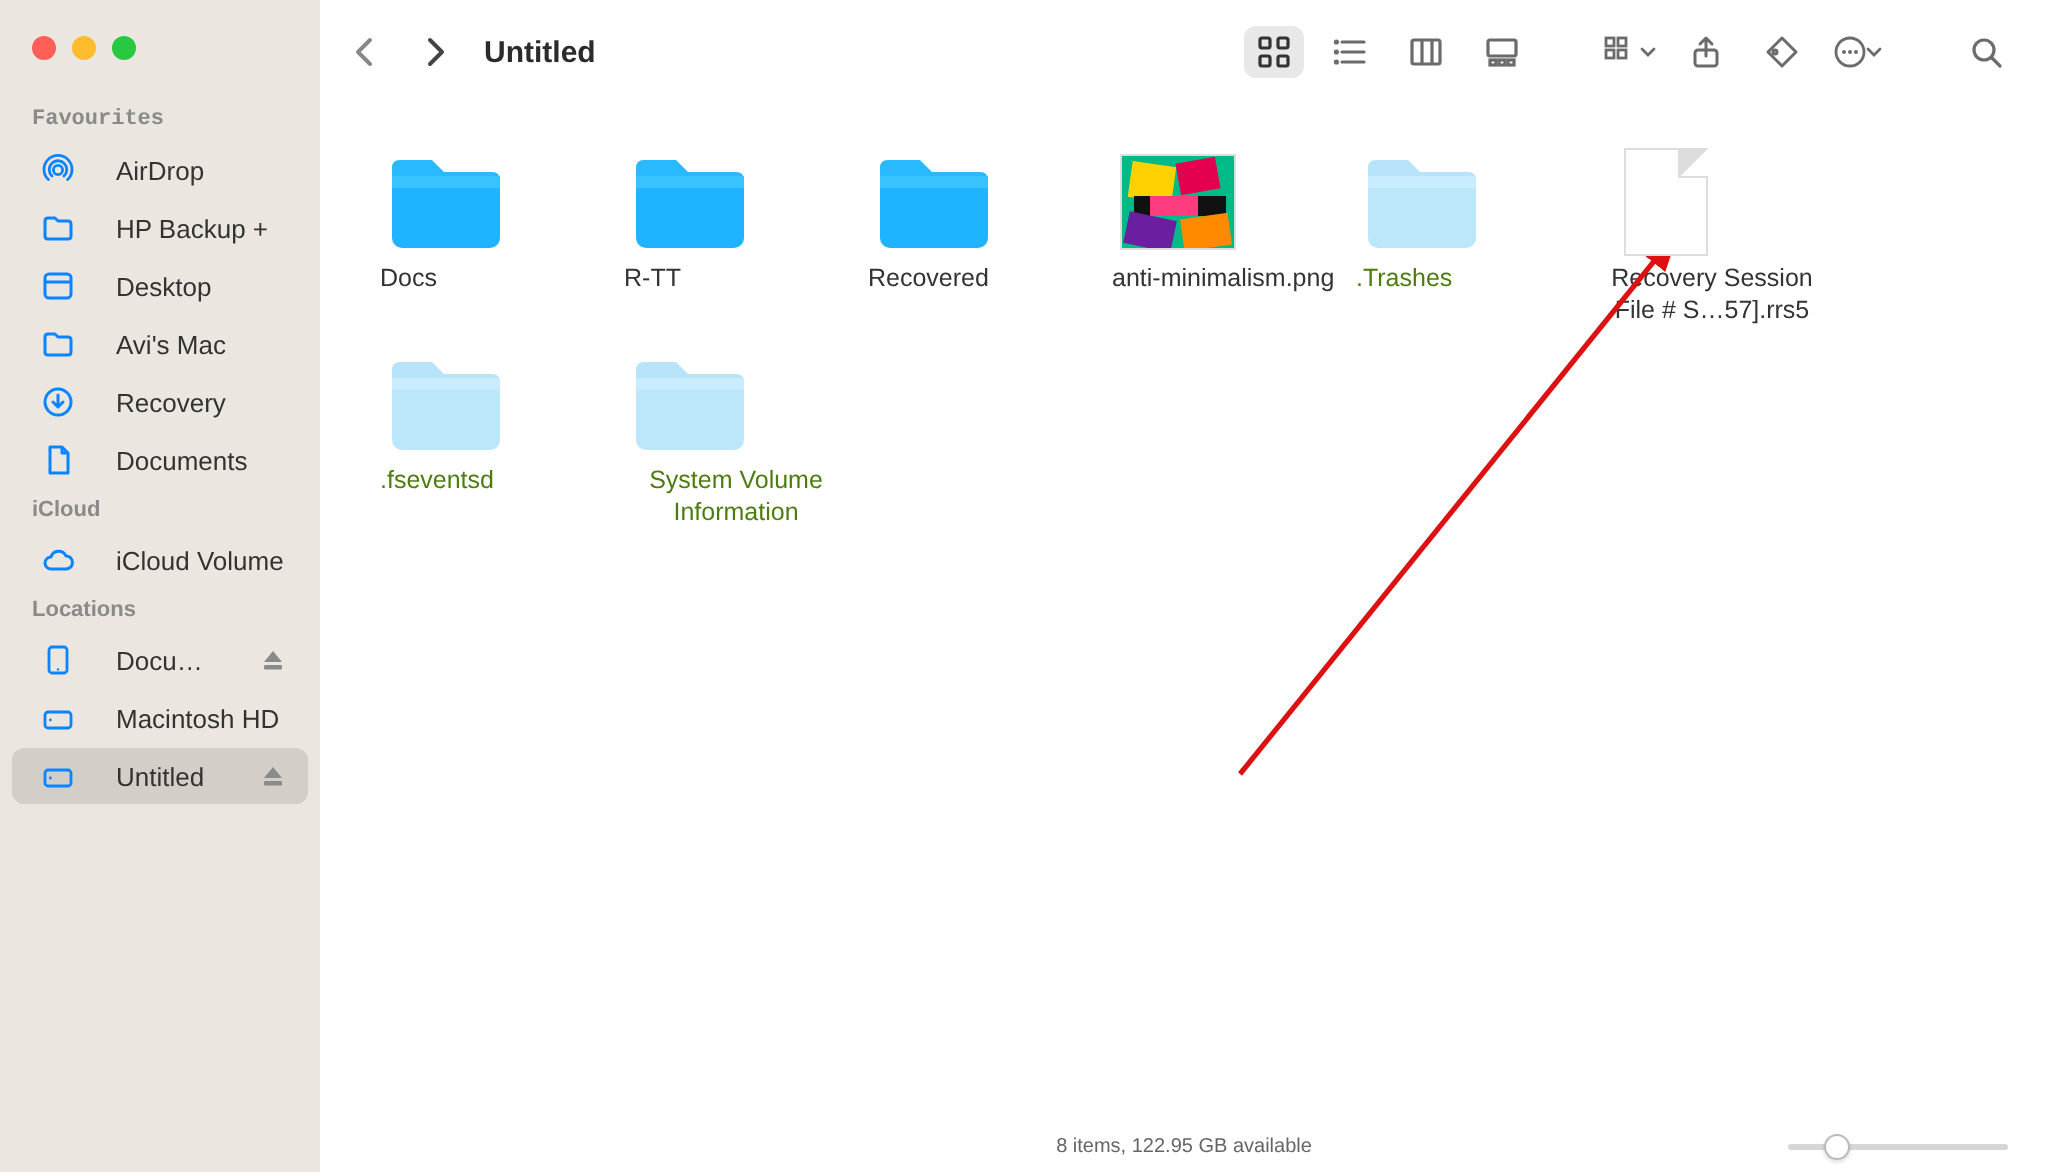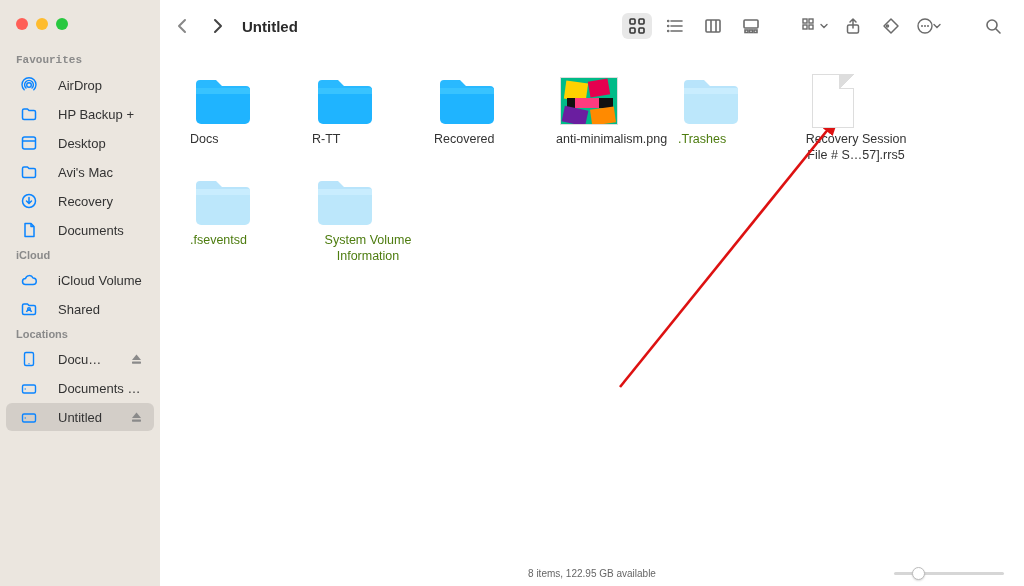--- a/index.html
+++ b/index.html
@@ -134,32 +134,20 @@
         </div>
         <div class="section-header">iCloud</div>
         <div class="side-item">
           <span class="side-icon">
             <svg width="18" height="18" viewBox="0 0 18 18">
               <path d="M5.5 13.5 A3 3 0 0 1 5.5 7.5 A4 4 0 0 1 13 7 A2.8 2.8 0 0 1 13 13.5 Z" fill="none" stroke="currentColor" stroke-width="1.5" stroke-linejoin="round"></path>
             </svg>
           </span>
           <span class="label">iCloud Volume</span>
         </div>
-        <div class="side-item">
-          <span class="side-icon">
-            <svg width="18" height="18" viewBox="0 0 18 18">
-              <g fill="none" stroke="currentColor" stroke-width="1.5" stroke-linejoin="round">
-                <path d="M2.5 5.5 Q2.5 4 4 4 H7.5 L9 5.5 H14 Q15.5 5.5 15.5 7 V13 Q15.5 14.5 14 14.5 H4 Q2.5 14.5 2.5 13 Z"></path>
-                <circle cx="9" cy="9" r="1.3"></circle>
-                <path d="M6.5 12 A2.6 2.6 0 0 1 11.5 12"></path>
-              </g>
-            </svg>
-          </span>
-          <span class="label">Shared</span>
-        </div>
         <div class="section-header">Locations</div>
         <div class="side-item">
           <span class="side-icon">
             <svg width="18" height="18" viewBox="0 0 18 18">
               <rect x="4.5" y="2.5" width="9" height="13" rx="1.5" fill="none" stroke="currentColor" stroke-width="1.4"></rect>
               <circle cx="9" cy="13.7" r="0.6" fill="currentColor"></circle>
             </svg>
           </span>
           <span class="label">Documents…</span>
           <span class="eject">
@@ -173,21 +161,21 @@
         </div>
         <div class="side-item">
           <span class="side-icon">
             <svg width="18" height="18" viewBox="0 0 18 18">
               <g fill="none" stroke="currentColor" stroke-width="1.4" stroke-linejoin="round">
                 <rect x="2.5" y="6" width="13" height="8" rx="1.5"></rect>
                 <circle cx="5.2" cy="10" r="0.7" fill="currentColor" stroke="none"></circle>
               </g>
             </svg>
           </span>
-          <span class="label">Documents HD</span>
+          <span class="label">Macintosh HD</span>
         </div>
         <div class="side-item selected">
           <span class="side-icon">
             <svg width="18" height="18" viewBox="0 0 18 18">
               <g fill="none" stroke="currentColor" stroke-width="1.4" stroke-linejoin="round">
                 <rect x="2.5" y="6" width="13" height="8" rx="1.5"></rect>
                 <circle cx="5.2" cy="10" r="0.7" fill="currentColor" stroke="none"></circle>
               </g>
             </svg>
           </span>

